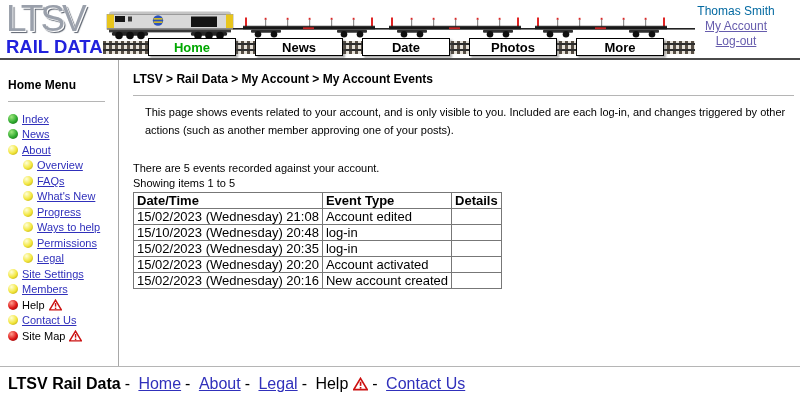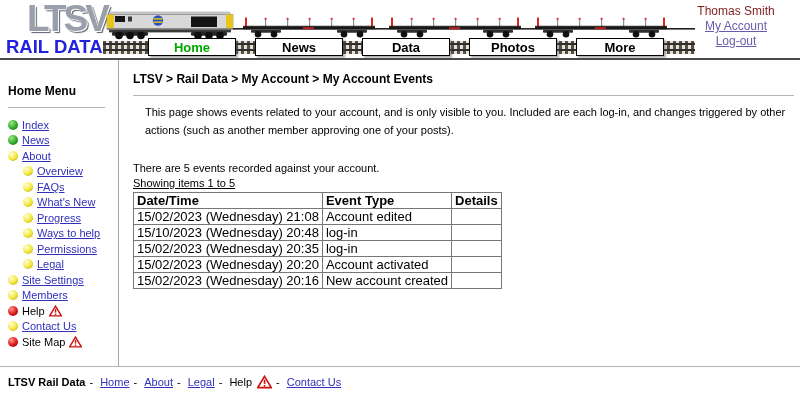--- a/index.html
+++ b/index.html
@@ -7,24 +7,23 @@
   body {
     width: 800px; height: 405px; overflow: hidden; position: relative;
     font-family: "Liberation Sans", sans-serif; color: #000;
   }
   a { color: var(--link-blue, #3030bb); text-decoration: underline; cursor: pointer; }
 
   
   .header { position: relative; height: 60px; border-bottom: 2px solid #4a4a4a; background: #fff; }
   .logo { position: absolute; left: 6px; top: 0; width: 122px; }
   .logo-ltsv {
-    font-size: 37px; font-weight: 700; letter-spacing: -3px; line-height: 37px;
+    font-size: 37px; font-weight: 400; letter-spacing: -3px; line-height: 37px;
     color: var(--logo-gray, #9aa0ab);
     text-shadow: 1px 1px 0 #ffffff, 2px 2px 1px #5a616d;
-    text-align: center;
   }
   .logo-sub {
     font-size: 18.5px; font-weight: 900; letter-spacing: 0px;
     color: var(--logo-blue, #2222dd); line-height: 19px;
   }
   .train { position: absolute; left: 103px; top: 5px; width: 592px; height: 36px; }
   .track {
     position: absolute; left: 103px; top: 41px; width: 592px; height: 13px;
     background-image:
       linear-gradient(180deg, rgba(0,0,0,0) 2px, #2e2e2e 2px, #2e2e2e 4px, rgba(0,0,0,0) 4px, rgba(0,0,0,0) 8px, #2e2e2e 8px, #2e2e2e 10px, rgba(0,0,0,0) 10px),
@@ -32,56 +31,56 @@
   }
   .tabs { position: absolute; left: 148px; top: 38px; display: flex; gap: 19px; }
   .tab {
     width: 88px; height: 18px; background: #fff; border: 1px solid #000;
     display: flex; align-items: center; justify-content: center;
     font-size: 13px; font-weight: bold; cursor: pointer;
     box-shadow: 2px 2px 2px rgba(80,80,80,0.45);
   }
   .tab-label.state-active { color: var(--tab-active-green, #00a800); }
   .user-box { position: absolute; right: 8px; top: 4px; width: 112px; text-align: center; font-size: 12px; line-height: 15px; }
-  .user-name { color: #7f1d1d; }
+  .user-name { color: #0369a1; }
   .user-box a { color: var(--user-link-purple, #665cad); display: block; }
 
   
   .page { display: flex; min-height: 306px; }
-  .sidebar { width: 119px; border-right: 1px solid #a8a8a8; padding: 24px 6px 0 8px; flex-shrink: 0; }
+  .sidebar { width: 119px; border-right: 1px solid #a8a8a8; padding: 18px 6px 0 8px; flex-shrink: 0; }
   .sidebar-title { font-size: 12px; font-weight: bold; margin-bottom: 9px; }
   .side-rule { border: none; border-top: 1px solid #b5b5b5; width: 97px; margin: 0 0 9px 0; }
   .menu-item { display: flex; align-items: center; height: 15.5px; font-size: 11px; white-space: nowrap; }
   .menu-item.indent-1 { margin-left: 15px; }
   .bullet { width: 10px; height: 10px; border-radius: 50%; margin-right: 4px; flex-shrink: 0; }
   .bullet-green  { background: radial-gradient(circle at 35% 30%, #9fe87e, #2faa2f 55%, #0f5c0f); }
   .bullet-yellow { background: radial-gradient(circle at 35% 30%, #ffffd8, #f2e63c 55%, #a89400); }
   .bullet-red    { background: radial-gradient(circle at 35% 30%, #ff9d8d, #dd1515 55%, #6e0c0c); }
   .warn { width: 13px; height: 12px; margin-left: 4px; flex-shrink: 0; }
 
   .main { flex: 1; padding: 12px 6px 0 14px; }
   .breadcrumb { font-size: 12px; font-weight: bold; }
   .main-rule { border: none; border-top: 1px solid #b5b5b5; margin: 9px 0 7px 0; }
   .description { font-size: 11px; line-height: 18px; margin-left: 12px; max-width: 646px; }
   .summary-line { font-size: 11px; margin-top: 23px; }
-  .showing-line { font-size: 11px; margin-top: 3px; text-decoration: underline; }
+  .showing-line { font-size: 11px; margin-top: 3px; }
 
   table.events { border-collapse: collapse; margin-top: 3px; font-size: 13px; }
   .events th, .events td {
     border: 1px solid var(--table-border, #777); padding: 0px 3px; height: 14.5px;
     text-align: left; font-weight: normal; white-space: nowrap;
   }
   .events th { font-weight: bold; }
   .events .col-date { width: 150px; }
   .events .col-type { width: 101px; }
   .events .col-details { width: 42px; }
 
   
   .footer-rule { border: none; border-top: 1px solid #b5b5b5; margin: 0; }
-  .footer { margin: 8px 0 16px 8px; font-size: 11px; display: flex; align-items: center; }
+  .footer { margin: 8px 0 16px 8px; font-size: 16px; display: flex; align-items: center; }
   .footer-brand { font-weight: bold; }
   .footer-item { margin-left: 4px; display: inline-flex; align-items: center; }
   .footer-item::before { content: "- "; color: #000; margin-right: 4px; white-space: pre; }
   .footer .warn { margin-left: 5px; width: 15px; height: 14px; }
 </style>
 </head>
 <body>
 
 <div class="header">
   <div class="logo">
@@ -152,21 +151,21 @@
 
       <div class="tab">
         <span class="tab-label state-active">Home</span>
       </div>
 
       <div class="tab">
         <span class="tab-label">News</span>
       </div>
 
       <div class="tab">
-        <span class="tab-label">Data</span>
+        <span class="tab-label">Date</span>
       </div>
 
       <div class="tab">
         <span class="tab-label">Photos</span>
       </div>
 
       <div class="tab">
         <span class="tab-label">More</span>
       </div>
     </div>

